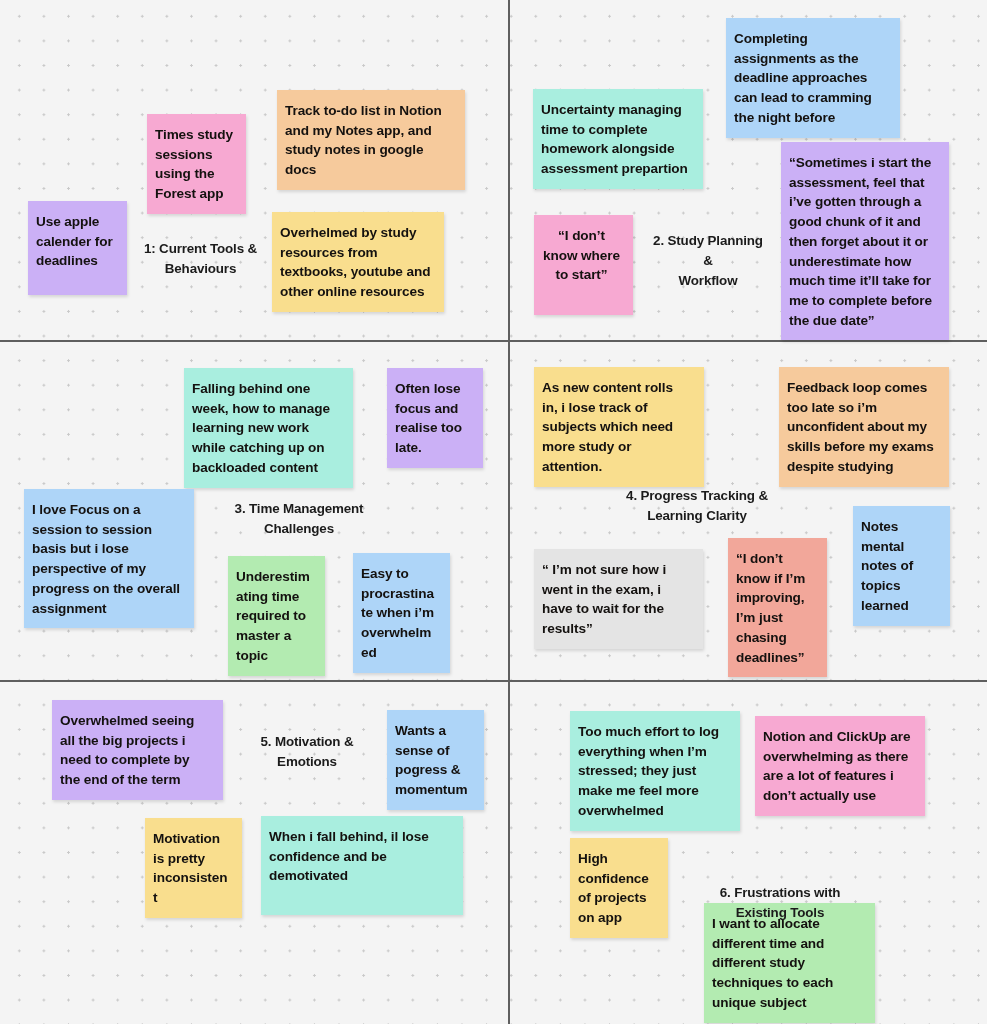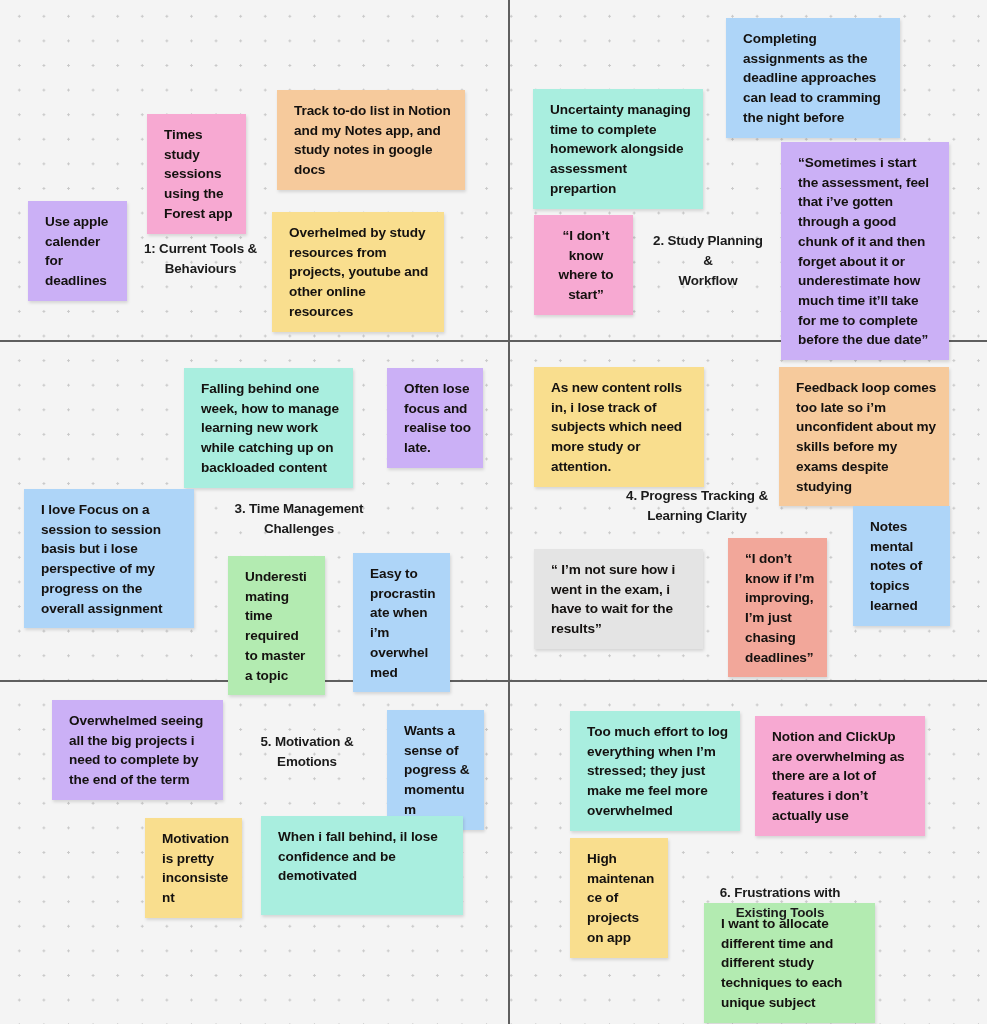--- a/index.html
+++ b/index.html
@@ -31,21 +31,21 @@
     bottom: 0;
   }
   .divider.h {
     height: 2px;
     left: 0;
     right: 0;
   }
   .note {
     position: absolute;
     box-sizing: border-box;
-    padding: 11px 12px 10px 17px;
+    padding: 11px 12px 10px 8px;
     font-size: 13.6px;
     line-height: 1.45;
     font-weight: 700;
     color: #14110f;
     letter-spacing: -0.1px;
     box-shadow: 1px 2px 3px rgba(0,0,0,0.13);
     word-wrap: break-word;
     overflow-wrap: break-word;
     white-space: pre-wrap;
   }
@@ -66,42 +66,42 @@
 <div id="board" style="width: 987px; height: 1024px; background-color: rgb(244, 244, 244); background-image: radial-gradient(circle, rgb(201, 201, 201) 1.1px, transparent 1.2px);">
 
   <div class="divider v" id="div-v" style="left: 508px; background: rgb(95, 95, 95);"></div>
   <div class="divider h" id="div-h1" style="top: 340px; background: rgb(95, 95, 95);"></div>
   <div class="divider h" id="div-h2" style="top: 680px; background: rgb(95, 95, 95);"></div>
 
   <div id="notes-layer">
       <div class="note" style="left: 28px; top: 201px; width: 99px; min-height: 94px; background: rgb(203, 176, 246);">Use apple calender for deadlines</div>
       <div class="note" style="left: 147px; top: 114px; width: 99px; min-height: 99px; background: rgb(247, 169, 210);">Times study sessions using the Forest app</div>
       <div class="note" style="left: 277px; top: 90px; width: 188px; min-height: 100px; background: rgb(246, 202, 156);">Track to-do list in Notion and my Notes app, and study notes in google docs</div>
-      <div class="note" style="left: 272px; top: 212px; width: 172px; min-height: 100px; background: rgb(249, 222, 142);">Overhelmed by study resources from projects, youtube and other online resources</div>
+      <div class="note" style="left: 272px; top: 212px; width: 172px; min-height: 100px; background: rgb(249, 222, 142);">Overhelmed by study resources from textbooks, youtube and other online resources</div>
       <div class="note" style="left: 726px; top: 18px; width: 174px; min-height: 110px; background: rgb(174, 213, 248);">Completing assignments as the deadline approaches can lead to cramming the night before</div>
       <div class="note" style="left: 533px; top: 89px; width: 170px; min-height: 100px; background: rgb(169, 238, 223);">Uncertainty managing time to complete homework alongside assessment prepartion</div>
       <div class="note" style="left: 781px; top: 142px; width: 168px; min-height: 181px; background: rgb(203, 176, 246);">“Sometimes i start the assessment, feel that i’ve gotten through a good chunk of it and then forget about it or underestimate how much time it’ll take for me to complete before the due date”</div>
       <div class="note" style="left: 534px; top: 215px; width: 99px; min-height: 100px; background: rgb(247, 169, 210); text-align: center;">“I don’t know where to start”</div>
       <div class="note" style="left: 184px; top: 368px; width: 169px; min-height: 97px; background: rgb(169, 238, 223);">Falling behind one week, how to manage learning new work while catching up on backloaded content</div>
       <div class="note" style="left: 387px; top: 368px; width: 96px; min-height: 97px; background: rgb(203, 176, 246);">Often lose focus and realise too late.</div>
       <div class="note" style="left: 24px; top: 489px; width: 170px; min-height: 107px; background: rgb(174, 213, 248);">I love Focus on a session to session basis but i lose perspective of my progress on the overall assignment</div>
       <div class="note" style="left: 228px; top: 556px; width: 97px; min-height: 103px; background: rgb(179, 235, 177);">Underestimating time required to master a topic</div>
       <div class="note" style="left: 353px; top: 553px; width: 97px; min-height: 95px; background: rgb(174, 213, 248);">Easy to procrastinate when i’m overwhelmed</div>
       <div class="note" style="left: 534px; top: 367px; width: 170px; min-height: 99px; background: rgb(249, 222, 142);">As new content rolls in, i lose track of subjects which need more study or attention.</div>
       <div class="note" style="left: 779px; top: 367px; width: 170px; min-height: 99px; background: rgb(246, 202, 156);">Feedback loop comes too late so i’m unconfident about my skills before my exams despite studying</div>
       <div class="note" style="left: 534px; top: 549px; width: 169px; min-height: 99px; background: rgb(228, 228, 228);">“ I’m not sure how i went in the exam, i have to wait for the results”</div>
       <div class="note" style="left: 728px; top: 538px; width: 99px; min-height: 109px; background: rgb(242, 167, 154);">“I don’t know if I’m improving, I’m just chasing deadlines”</div>
       <div class="note" style="left: 853px; top: 506px; width: 97px; min-height: 98px; background: rgb(174, 213, 248);">Notes mental notes of topics learned</div>
       <div class="note" style="left: 52px; top: 700px; width: 171px; min-height: 97px; background: rgb(203, 176, 246);">Overwhelmed seeing all the big projects i need to complete by the end of the term</div>
       <div class="note" style="left: 387px; top: 710px; width: 97px; min-height: 100px; background: rgb(174, 213, 248);">Wants a sense of pogress &amp; momentum</div>
       <div class="note" style="left: 145px; top: 818px; width: 97px; min-height: 98px; background: rgb(249, 222, 142);">Motivation is pretty inconsistent</div>
       <div class="note" style="left: 261px; top: 816px; width: 202px; min-height: 99px; background: rgb(169, 238, 223);">When i fall behind, il lose confidence and be demotivated</div>
       <div class="note" style="left: 570px; top: 711px; width: 170px; min-height: 105px; background: rgb(169, 238, 223);">Too much effort to log everything when I’m stressed; they just make me feel more overwhelmed</div>
       <div class="note" style="left: 755px; top: 716px; width: 170px; min-height: 100px; background: rgb(247, 169, 210);">Notion and ClickUp are overwhelming as there are a lot of features i don’t actually use</div>
-      <div class="note" style="left: 570px; top: 838px; width: 98px; min-height: 98px; background: rgb(249, 222, 142);">High maintenance of projects on app</div>
+      <div class="note" style="left: 570px; top: 838px; width: 98px; min-height: 98px; background: rgb(249, 222, 142);">High confidence of projects on app</div>
       <div class="note" style="left: 704px; top: 903px; width: 171px; min-height: 100px; background: rgb(179, 235, 177);">I want to allocate different time and different study techniques to each unique subject</div>
     </div>
   <div id="labels-layer">
       <div class="cluster-label" style="left: 143px; top: 239px; width: 115px; white-space: pre-line;">1: Current Tools &amp;
 Behaviours</div>
       <div class="cluster-label" style="left: 648px; top: 231px; width: 120px; white-space: pre-line;">2. Study Planning &amp;
 Workflow</div>
       <div class="cluster-label" style="left: 229px; top: 499px; width: 140px; white-space: pre-line;">3. Time Management
 Challenges</div>
       <div class="cluster-label" style="left: 622px; top: 486px; width: 150px; white-space: pre-line;">4. Progress Tracking &amp;

